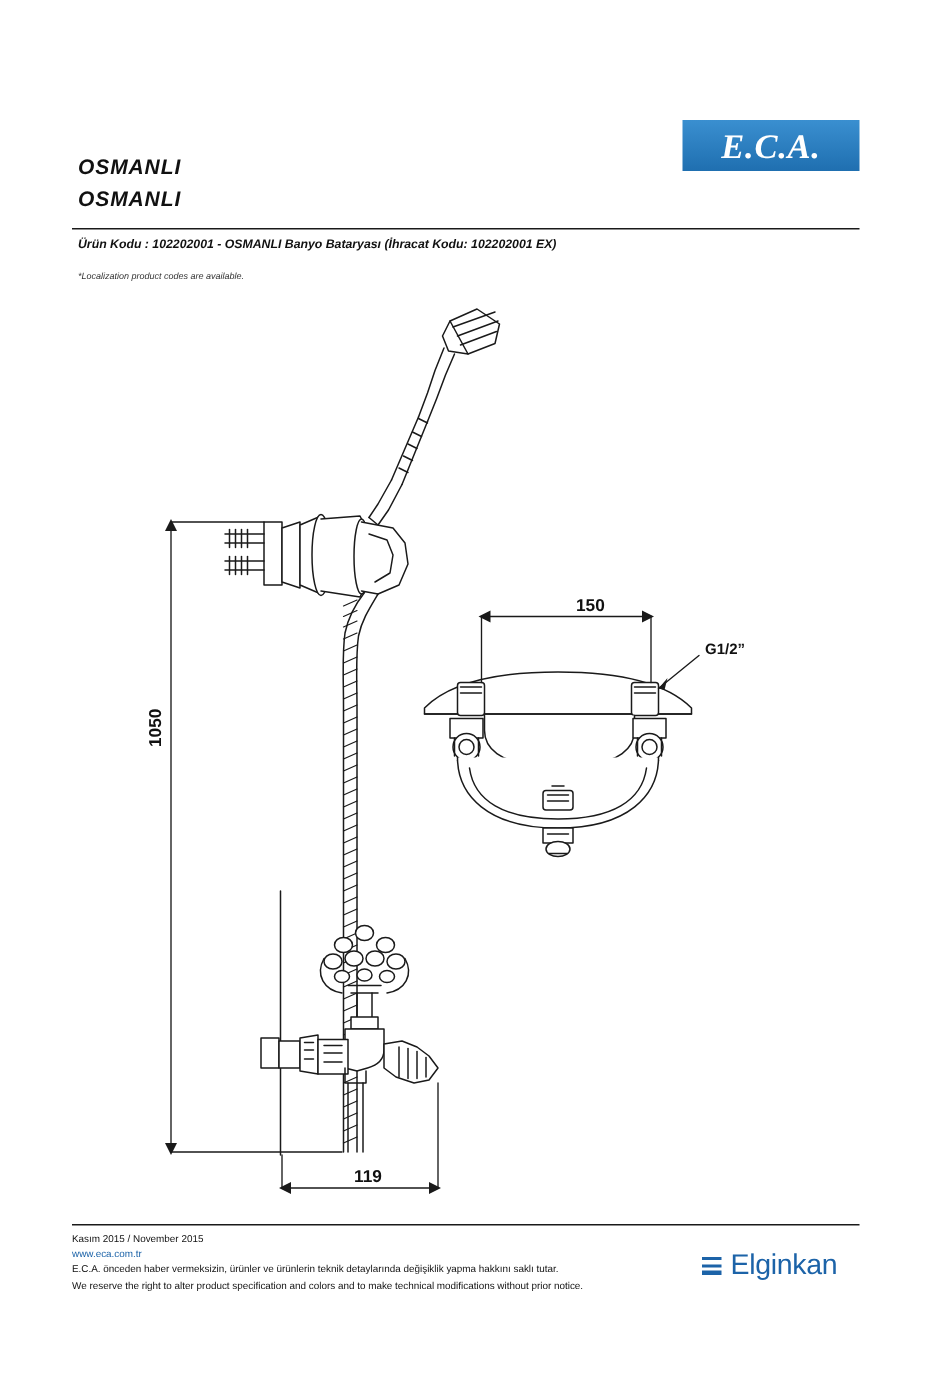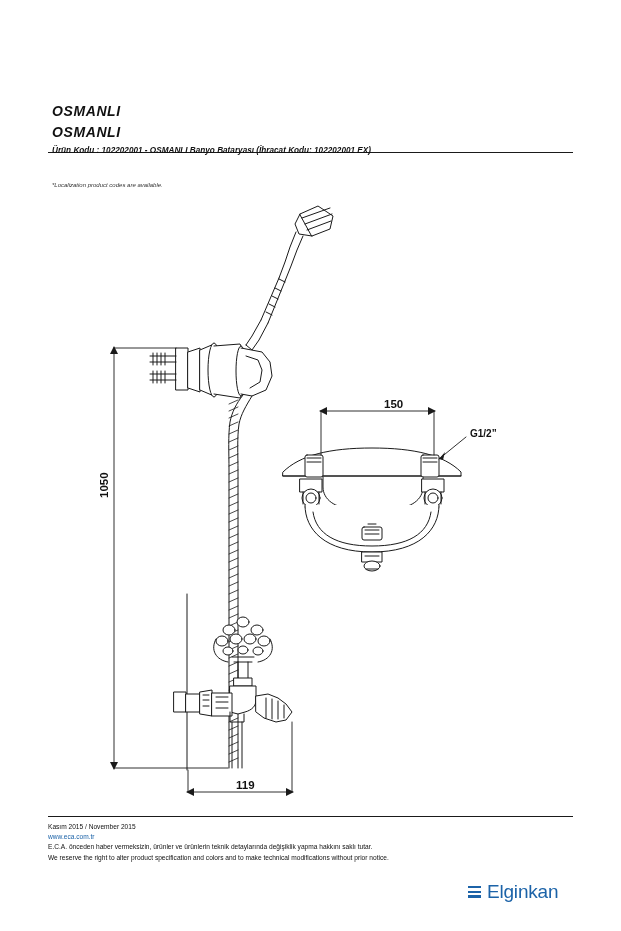--- a/index.html
+++ b/index.html
@@ -76,21 +76,21 @@
 
   .code-line {
     position: absolute;
     left: 52px;
     font-size: 8.2px;
     font-weight: bold;
     font-style: italic;
     color: #111;
     white-space: nowrap;
   }
-  .code-tr { top: 146px; }
+  .code-tr { top: 158px; }
   .code-en { top: 170px; }
   .code-note {
     position: absolute;
     left: 52px;
     top: 182px;
     font-size: 6px;
     font-style: italic;
     color: #333;
     white-space: nowrap;
   }
@@ -133,21 +133,20 @@
     color: #111;
   }
   .footer-left .blue { color: #1c63a8; }
   .footer-brand {
     position: absolute;
     left: 468px;
     top: 833px;
     display: flex;
     align-items: center;
     gap: 6px;
-    margin-top: 48px;
   }
   .eq-mark {
     width: 13px;
     height: 14px;
     position: relative;
   }
   .eq-mark i {
     position: absolute;
     left: 0;
     width: 13px;
@@ -163,20 +162,23 @@
     font-size: 19px;
     color: #1c63a8;
     letter-spacing: -0.2px;
   }
 </style>
 </head>
 <body>
 
 <div class="page">
 
+  <div class="logo-box">
+    <span class="logo-text">E.C.A.</span>
+  </div>
 
   <div class="title-tr">OSMANLI</div>
   <div class="title-en">OSMANLI</div>
 
   <div class="rule rule-top"></div>
 
   <div class="code-line code-tr">Ürün Kodu    : 102202001 - OSMANLI Banyo Bataryası (İhracat Kodu: 102202001 EX)</div>
   <div class="code-note">*Localization product codes are available.</div>
 
   <div class="drawing">

